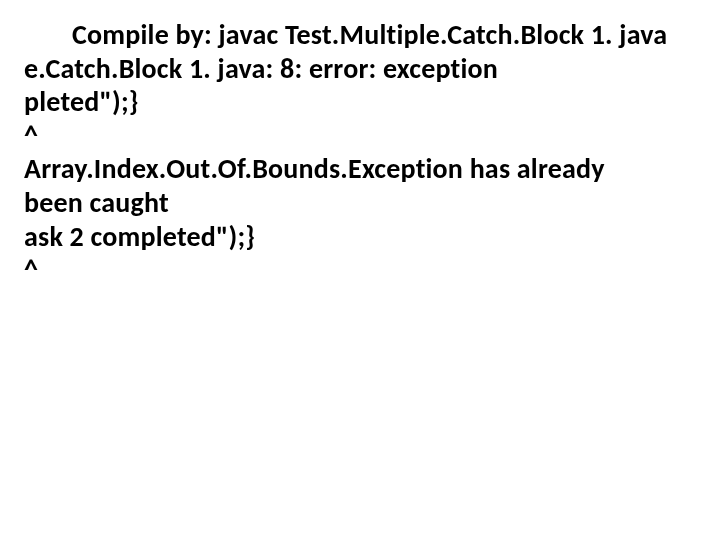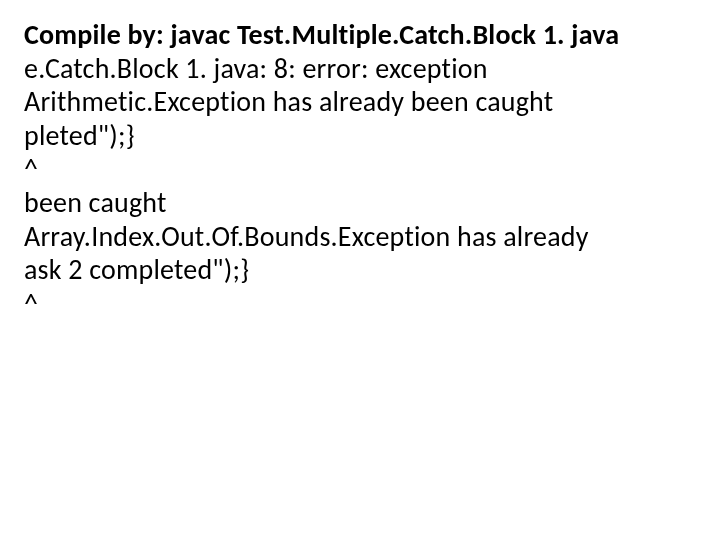--- a/index.html
+++ b/index.html
@@ -12,31 +12,32 @@
     font-size: 28px;
     color: #000000;
     line-height: 1.2;
   }
   .content {
     padding: 18px 20px 20px 24px;
     letter-spacing: 0.2px;
   }
   .line {
     display: block;
+    font-weight: bold;
   }
   .bold {
     font-weight: 700;
+    margin-left: 48px;
   }
 </style>
 </head>
 <body>
 
 <div class="content">
   <span class="line bold">Compile by: javac Test.Multiple.Catch.Block 1. java</span>
   <span class="line">e.Catch.Block 1. java: 8: error: exception</span>
-  <span class="line">Arithmetic.Exception has already been caught</span>
   <span class="line">pleted");}</span>
   <span class="line">^</span>
+  <span class="line">Array.Index.Out.Of.Bounds.Exception has already</span>
   <span class="line">been caught</span>
-  <span class="line">Array.Index.Out.Of.Bounds.Exception has already</span>
   <span class="line">ask 2 completed");}</span>
   <span class="line">^</span>
 </div>
 
 </body></html>

